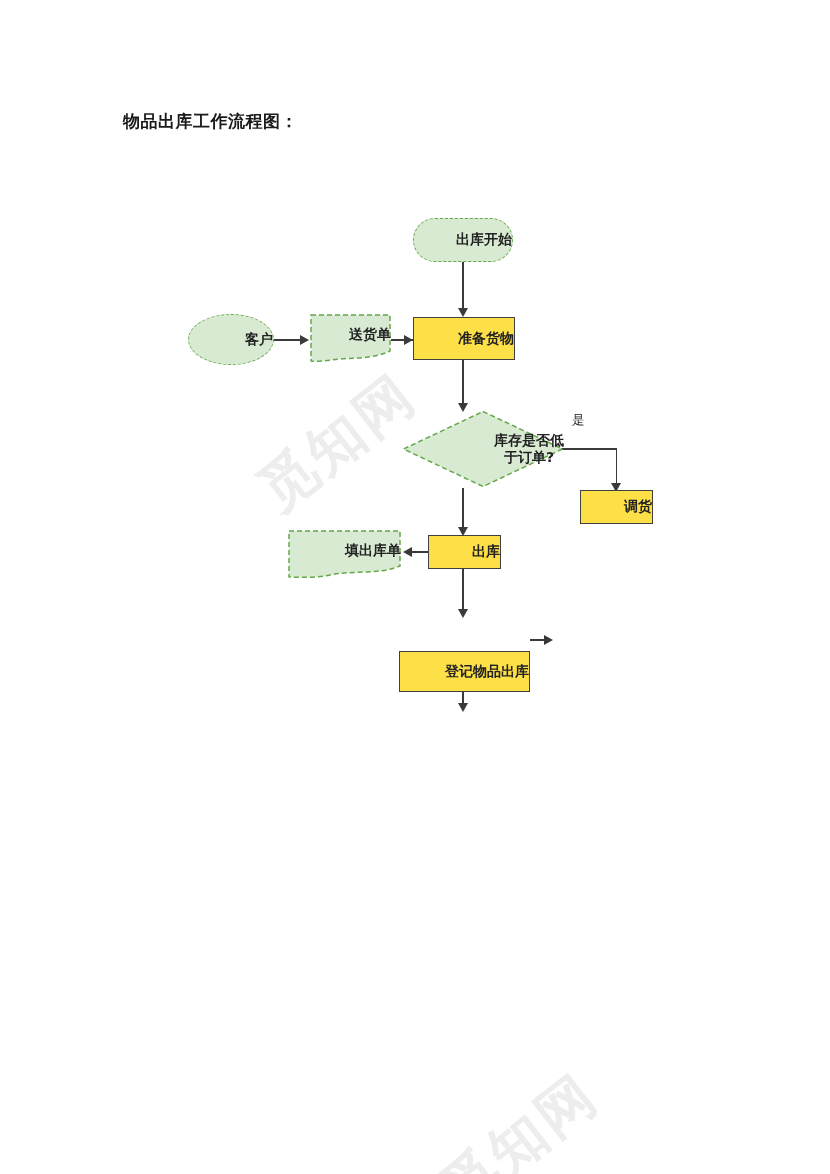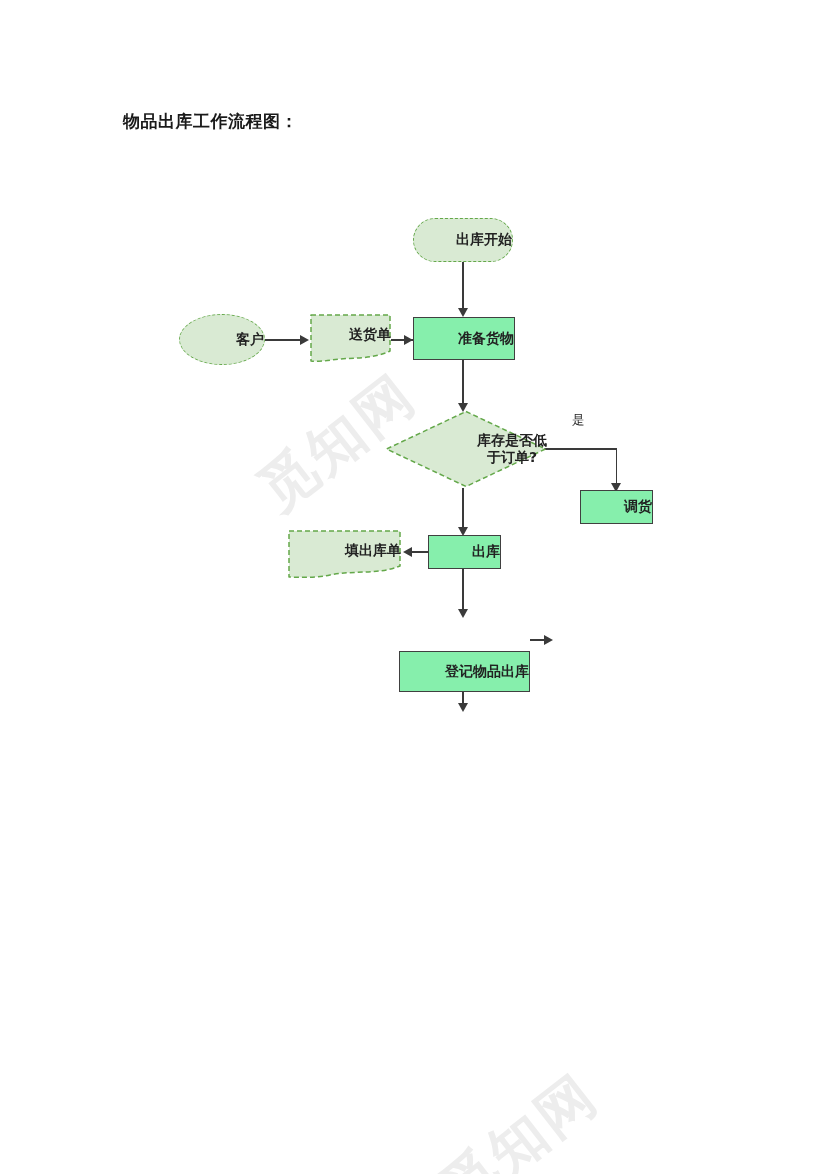--- a/index.html
+++ b/index.html
@@ -56,21 +56,21 @@
     font-size: 14px;
     color: #222222;
     line-height: 1.25;
     z-index: 3;
     font-weight: bold;
   }
   .node .label { position: relative; z-index: 4; }
 
   
   .proc {
-    background: #86efac;
+    background: #fde047;
     border: 1.4px solid #404040;
   }
 
   
   .term {
     background: #d9ead3;
     border: 1.5px dashed #64a84a;
     border-radius: 22px;
   }
 
@@ -144,21 +144,21 @@
 
   <div id="doc-title">物品出库工作流程图：</div>
 
   <div class="node term" style="left:413px; top:218px; width:100px; height:44px;">
     <span class="label">出库开始</span>
   </div>
 
   <div class="conn v" style="left:462px; top:262px; height:47px;"></div>
   <div class="arrow down" style="left:457.5px; top:308px;"></div>
 
-  <div class="node ellipse" style="left:179px; top:314px; width:86px; height:51px;">
+  <div class="node ellipse" style="left:188px; top:314px; width:86px; height:51px;">
     <span class="label">客户</span>
   </div>
 
   <div class="conn h" style="left:265px; top:339px; width:36px;"></div>
   <div class="arrow right" style="left:300px; top:334.5px;"></div>
 
   <div class="node doc" style="left:310px; top:314px; width:81px; height:48px;">
     <svg width="81" height="48" viewBox="0 0 81 48">
       <path d="M1,1 H80 V37 C62,46 40,43 22,46 C14,47.2 7,47.6 1,47 Z" fill="#d9ead3" stroke="#64a84a" stroke-width="1.5" stroke-dasharray="5,3" stroke-linejoin="round"></path>
     </svg>
@@ -168,21 +168,21 @@
   <div class="conn h" style="left:391px; top:339px; width:23px;"></div>
   <div class="arrow right" style="left:404px; top:334.5px;"></div>
 
   <div class="node proc" style="left:413px; top:317px; width:102px; height:43px;">
     <span class="label">准备货物</span>
   </div>
 
   <div class="conn v" style="left:462px; top:360px; width:1.6px; height:44px;"></div>
   <div class="arrow down" style="left:457.5px; top:403px;"></div>
 
-  <div class="node diamond" style="left:385px; top:410px; width:162px; height:78px;">
+  <div class="node diamond" style="left:402px; top:410px; width:162px; height:78px;">
     <svg width="162" height="78" viewBox="0 0 162 78">
       <polygon points="81,1.5 160.5,39 81,76.5 1.5,39" fill="#d9ead3" stroke="#64a84a" stroke-width="1.5" stroke-dasharray="5,3" stroke-linejoin="round"></polygon>
     </svg>
     <span class="label" style="display:block;"><span>库存是否低</span><br><span>于订单?</span></span>
   </div>
 
   <div class="conn h" style="left:544px; top:448px; width:73px;"></div>
   <div class="conn v" style="left:615.6px; top:448px; height:38px;"></div>
   <div class="arrow down" style="left:611px; top:483px;"></div>
   <div class="edge-label" style="left:572px; top:412px;">是</div>

